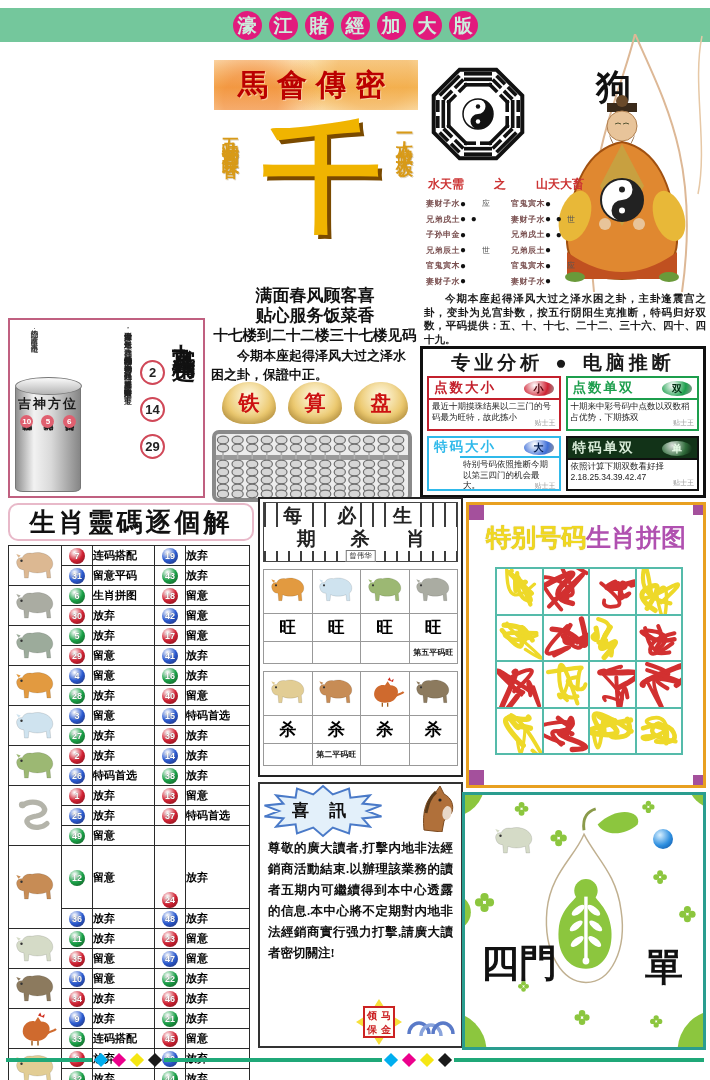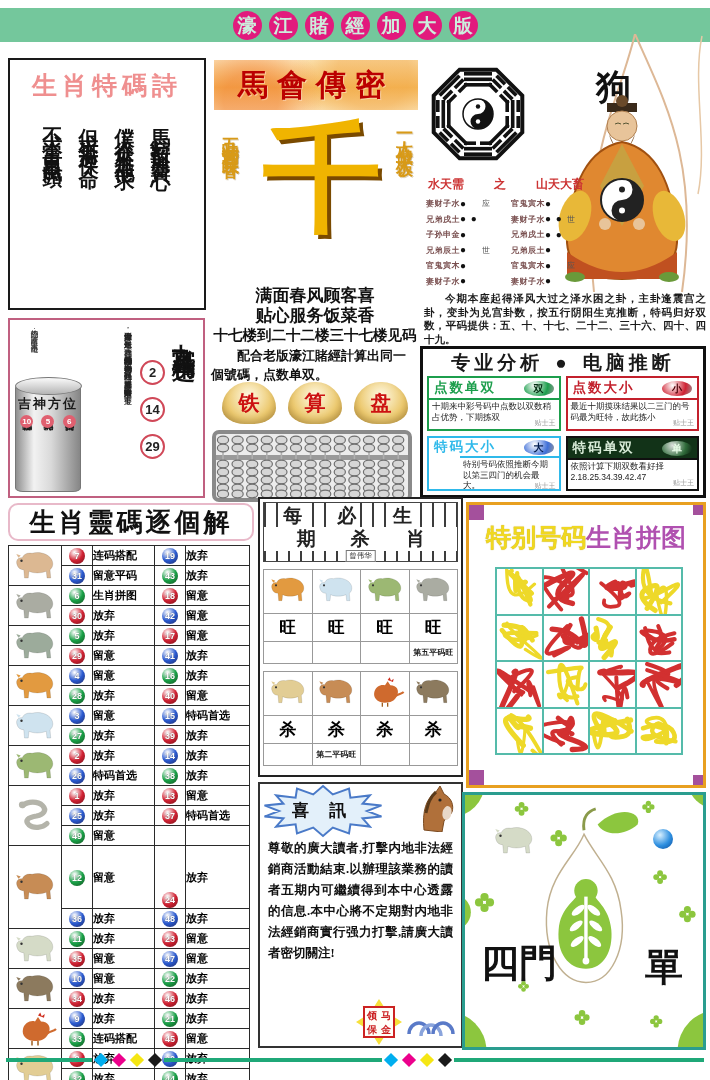--- a/index.html
+++ b/index.html
@@ -163,42 +163,33 @@
   <div class="banner" id="banner-title">
       <span class="banner-char">濠</span>
       <span class="banner-char">江</span>
       <span class="banner-char">賭</span>
       <span class="banner-char">經</span>
       <span class="banner-char">加</span>
       <span class="banner-char">大</span>
       <span class="banner-char">版</span>
     </div>
 
-  <div class="poem-box">
-    <div class="poem-title">生肖特碼詩</div>
-    <div class="poem-cols" id="poem-cols">
-        <div class="poem-col">馬后鞍前盡費心</div>
-        <div class="poem-col">僕人從來無他求</div>
-        <div class="poem-col">但求無過保一命</div>
-        <div class="poem-col">不求富貴出風頭</div>
-      </div>
-  </div>
 
   <div class="horse-banner">
       <span>馬會傳密</span>
     </div>
   <div class="gold-v" id="gold-left">五味调和百味香</div>
   <div class="gold-big">千</div>
   <div class="gold-v" id="gold-right">一人巧做千人饭</div>
   <div class="couplet">
     <div>满面春风顾客喜</div>
     <div>贴心服务饭菜香</div>
   </div>
   <div class="address">十七楼到二十二楼三十七楼见码</div>
-  <div class="mid-note">配合老版濠江賭經計算出同一個號碼，点数单双。</div>
+  <div class="mid-note">今期本座起得泽风大过之泽水困之卦，保證中正。</div>
   <div class="ingots">
     <div class="ingot">
         <span id="ing1">铁</span>
       </div>
     <div class="ingot">
         <span id="ing2">算</span>
       </div>
     <div class="ingot">
         <span id="ing3">盘</span>
       </div>
@@ -472,37 +463,37 @@
   </div>
   <div class="hex-note">今期本座起得泽风大过之泽水困之卦，主卦逢震宫之卦，变卦为兑宫卦数，按五行阴阳生克推断，特码归好双数，平码提供：五、十、十七、二十二、三十六、四十、四十九。</div>
 
   <div class="analysis">
     <div class="an-title">
       <span>专业分析</span>
       <span>●</span>
       <span>电脑推断</span>
     </div>
     <div id="an-grid">
+        <div class="an-box" style="border-color: rgb(195, 32, 44);">
+          <div class="an-head" style="background: rgb(255, 255, 255);">
+            <span class="an-name" style="color: rgb(195, 32, 44);">点数大小</span>
+            <span class="an-oval" style="background: radial-gradient(circle at 35% 30%, rgba(255, 255, 255, 0.85), rgb(207, 34, 51) 60%, rgba(0, 0, 0, 0.4)); color: rgb(77, 0, 8);">小</span>
+          </div>
+          <div class="an-body" style="border-top-color: rgb(195, 32, 44);">
+            <div class="an-text">最近十期摸珠结果以二三门的号码最为旺特，故此拣小</div>
+            <div class="an-sig">贴士王</div>
+          </div>
+        </div>
         <div class="an-box" style="border-color: rgb(28, 158, 76);">
           <div class="an-head" style="background: rgb(255, 255, 255);">
             <span class="an-name" style="color: rgb(28, 158, 76);">点数单双</span>
             <span class="an-oval" style="background: radial-gradient(circle at 35% 30%, rgba(255, 255, 255, 0.85), rgb(28, 158, 76) 60%, rgba(0, 0, 0, 0.4)); color: rgb(0, 45, 16);">双</span>
           </div>
           <div class="an-body" style="border-top-color: rgb(28, 158, 76);">
             <div class="an-text">十期来中彩号码中点数以双数稍占优势，下期拣双</div>
-            <div class="an-sig">贴士王</div>
-          </div>
-        </div>
-        <div class="an-box" style="border-color: rgb(195, 32, 44);">
-          <div class="an-head" style="background: rgb(255, 255, 255);">
-            <span class="an-name" style="color: rgb(195, 32, 44);">点数大小</span>
-            <span class="an-oval" style="background: radial-gradient(circle at 35% 30%, rgba(255, 255, 255, 0.85), rgb(207, 34, 51) 60%, rgba(0, 0, 0, 0.4)); color: rgb(77, 0, 8);">小</span>
-          </div>
-          <div class="an-body" style="border-top-color: rgb(195, 32, 44);">
-            <div class="an-text">最近十期摸珠结果以二三门的号码最为旺特，故此拣小</div>
             <div class="an-sig">贴士王</div>
           </div>
         </div>
         <div class="an-box" style="border-color: rgb(47, 185, 234);">
           <div class="an-head" style="background: rgb(255, 255, 255);">
             <span class="an-name" style="color: rgb(47, 185, 234);">特码大小</span>
             <span class="an-oval" style="background: radial-gradient(circle at 35% 30%, rgba(255, 255, 255, 0.85), rgb(63, 111, 216) 60%, rgba(0, 0, 0, 0.4)); color: rgb(0, 26, 77);">大</span>
           </div>
           <div class="an-body" style="border-top-color: rgb(47, 185, 234); margin-left: 31px;">
             <div class="an-text">特别号码依照推断今期以第三四门的机会最大。</div>

